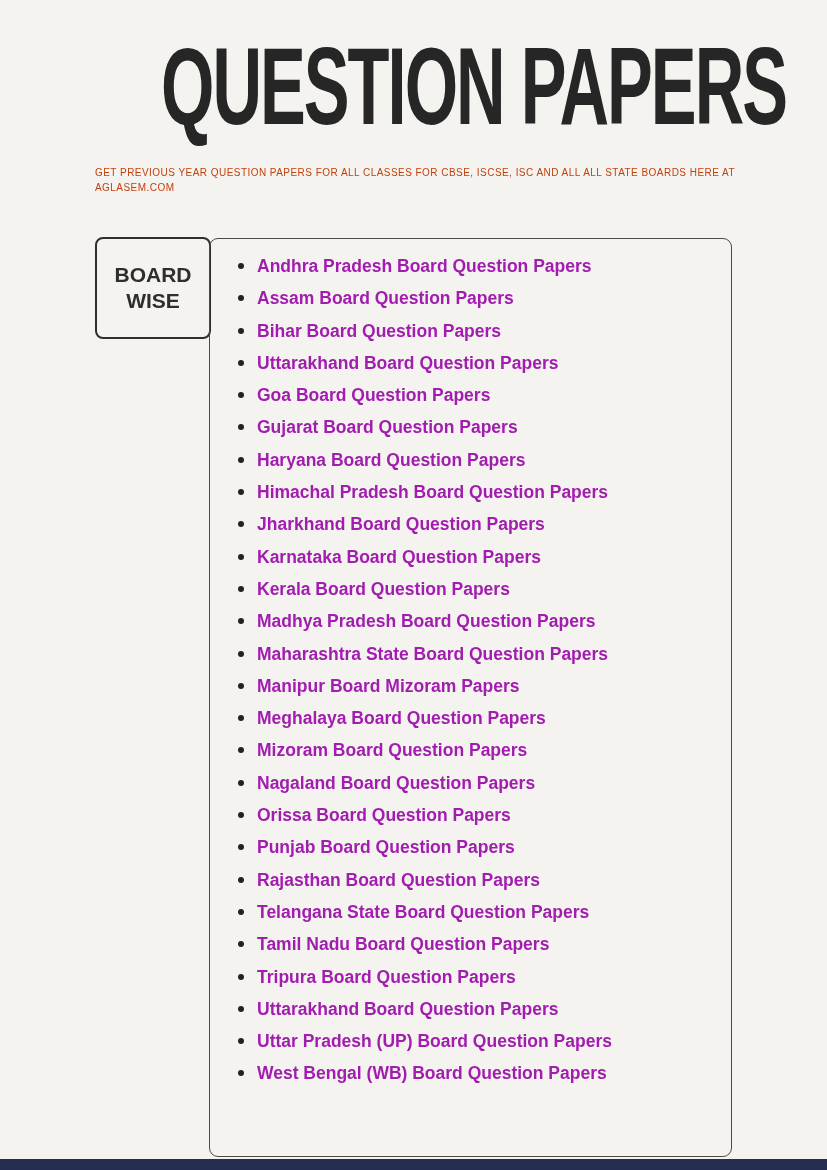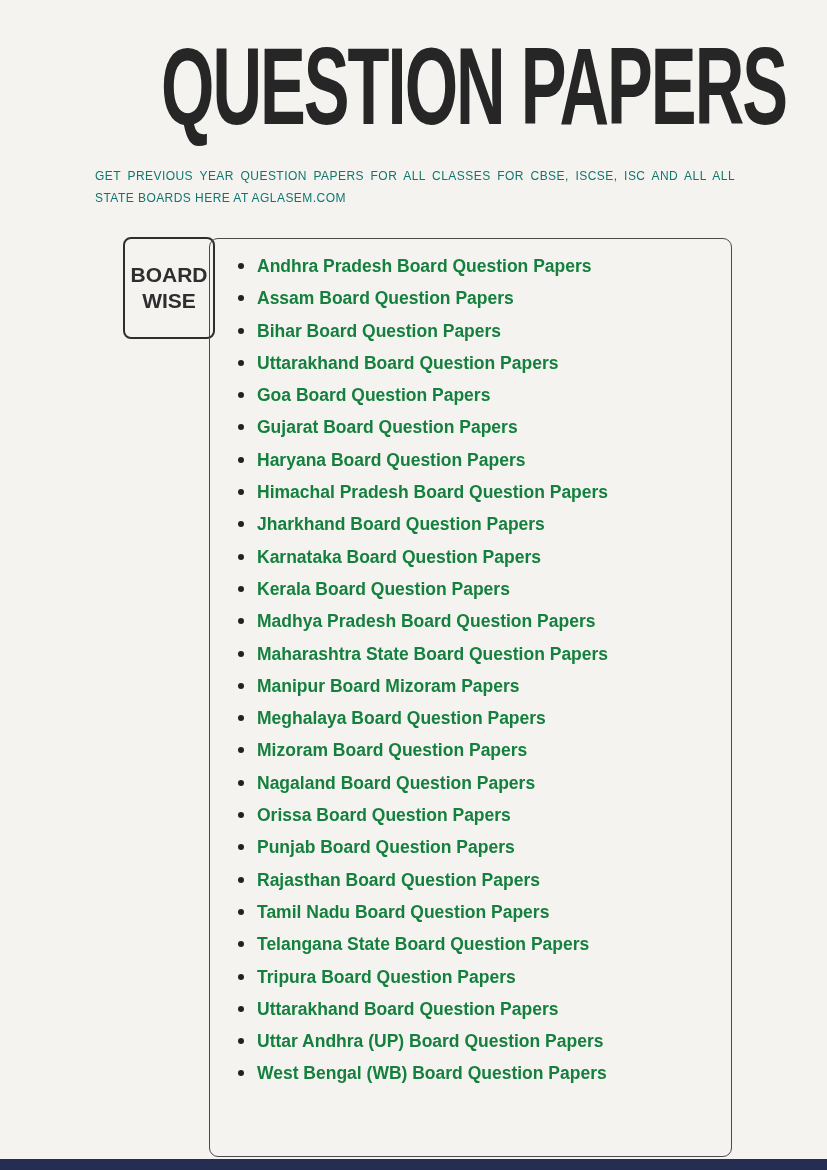--- a/index.html
+++ b/index.html
@@ -39,48 +39,47 @@
     transform: scale(0.66, 1.05);
     transform-origin: center top;
   }
 
   
   .subtitle {
     position: absolute;
     left: 95px;
     top: 165px;
     width: 640px;
-    font-size: 12px;
-    line-height: 22px;
+    font-size: 10px;
+    line-height: 15px;
     letter-spacing: 0.45px;
-    color: #0f766e;
+    color: #c2410c;
     text-align: justify;
     text-transform: uppercase;
   }
 
   
   .board-wise {
     position: absolute;
     left: 95px;
     top: 237px;
-    width: 92px;
+    width: 116px;
     height: 102px;
     border: 2px solid #2e2e2e;
     border-radius: 8px;
     box-sizing: border-box;
     display: flex;
     align-items: center;
     justify-content: center;
     text-align: center;
     font-size: 21px;
     font-weight: 700;
     line-height: 26px;
     color: #2e2e2e;
     background: transparent;
-    margin-left: 28px;
   }
 
   
   .list-panel {
     position: absolute;
     left: 209px;
     top: 238px;
     width: 523px;
     height: 919px;
     border: 1.5px solid #4a4a4a;
@@ -92,21 +91,21 @@
     list-style: none;
     margin: 0;
     padding: 11px 10px 0 26px;
   }
   .list-panel li {
     position: relative;
     padding-left: 21px;
     font-size: 17.5px;
     font-weight: 700;
     line-height: 32.3px;
-    color: #15803d;
+    color: #a21caf;
     white-space: nowrap;
     cursor: pointer;
   }
   .list-panel li::before {
     content: "";
     position: absolute;
     left: 2px;
     top: 13px;
     width: 6px;
     height: 6px;
@@ -152,22 +151,22 @@
       <li>Kerala Board Question Papers</li>
       <li>Madhya Pradesh Board Question Papers</li>
       <li>Maharashtra State Board Question Papers</li>
       <li>Manipur Board Mizoram Papers</li>
       <li>Meghalaya Board Question Papers</li>
       <li>Mizoram Board Question Papers</li>
       <li>Nagaland Board Question Papers</li>
       <li>Orissa Board Question Papers</li>
       <li>Punjab Board Question Papers</li>
       <li>Rajasthan Board Question Papers</li>
+      <li>Telangana State Board Question Papers</li>
       <li>Tamil Nadu Board Question Papers</li>
-      <li>Telangana State Board Question Papers</li>
       <li>Tripura Board Question Papers</li>
       <li>Uttarakhand Board Question Papers</li>
-      <li>Uttar Andhra (UP) Board Question Papers</li>
+      <li>Uttar Pradesh (UP) Board Question Papers</li>
       <li>West Bengal (WB) Board Question Papers</li>
     </ul>
 </div>
 
 <div class="footer-bar"></div>
 
 </body></html>

